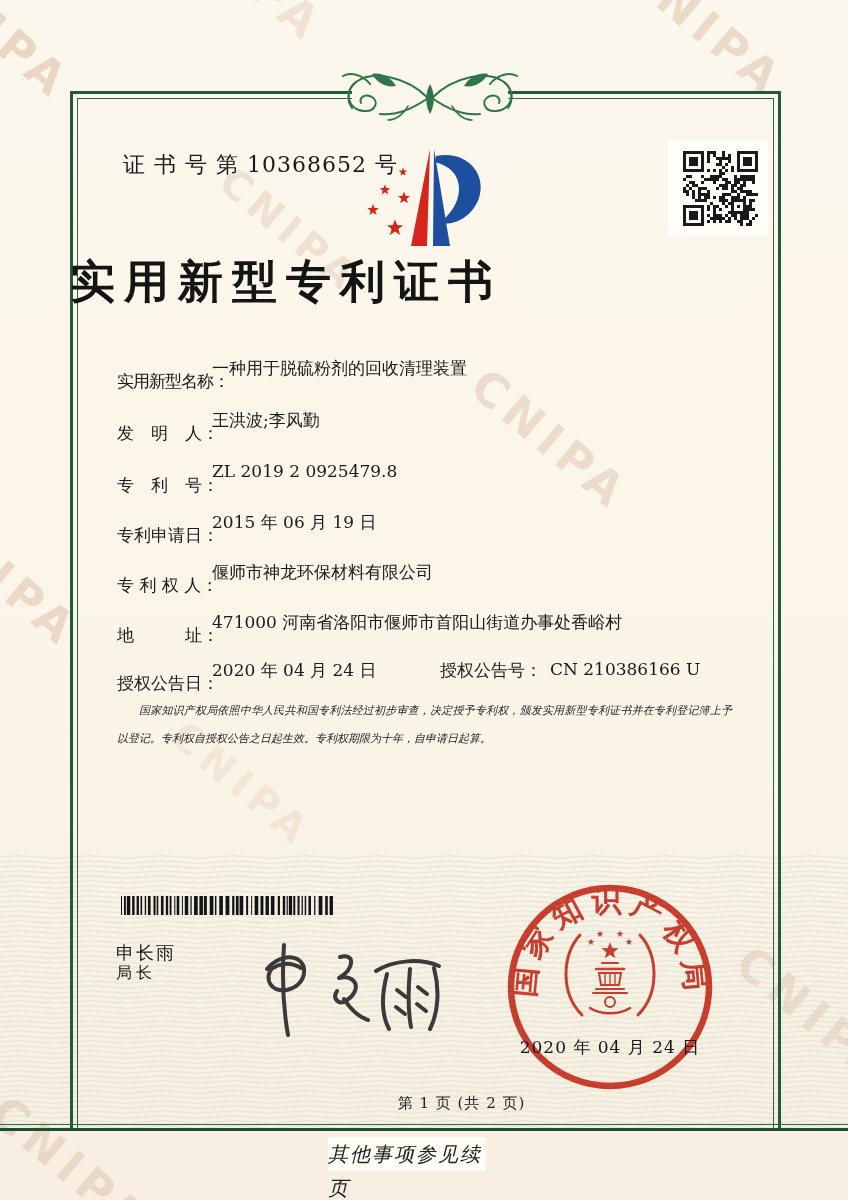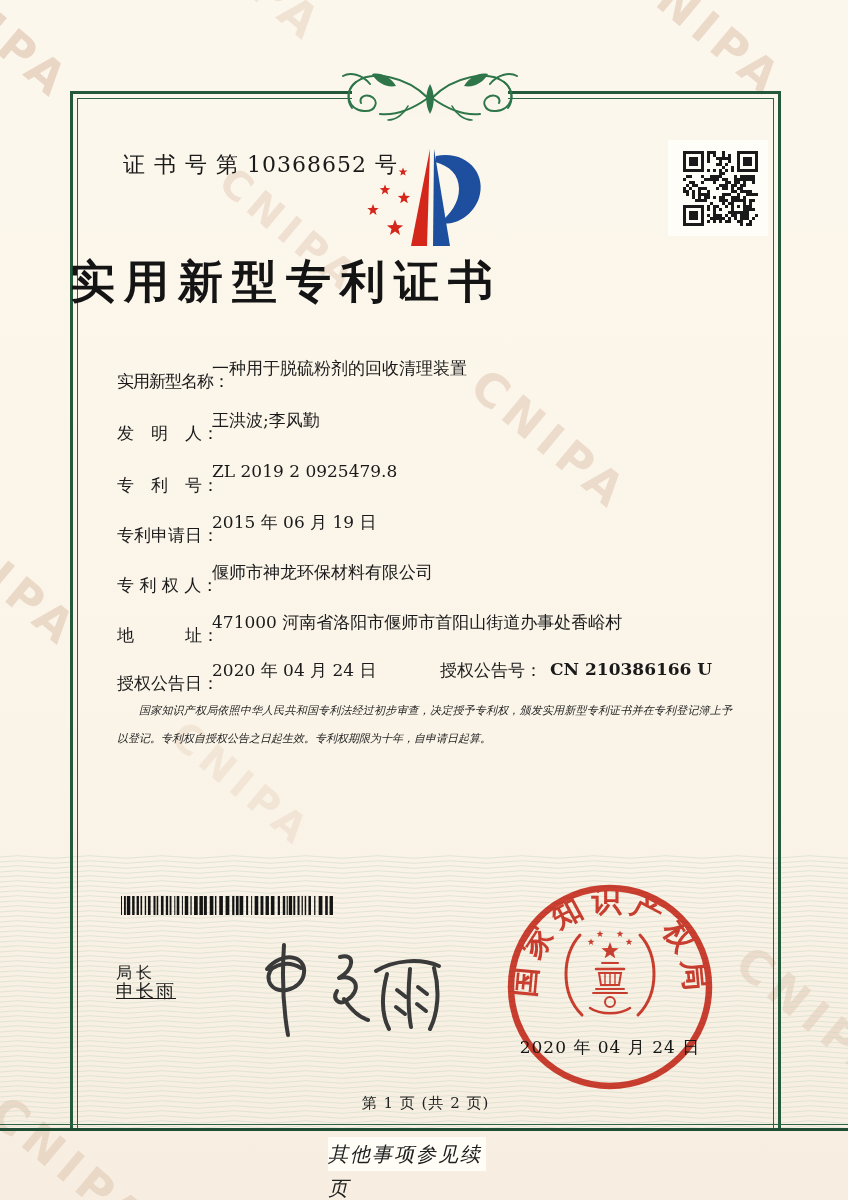--- a/index.html
+++ b/index.html
@@ -35,35 +35,35 @@
   .qr-box{position:absolute;left:668px;top:140px;width:100px;height:96px;background:#fefdf8;}
   #qr{position:absolute;left:683px;top:151px;width:75px;height:75px;shape-rendering:crispEdges;}
   .title{position:absolute;left:70px;top:252px;width:711px;text-align:left;
          font-size:45px;font-weight:700;letter-spacing:9px;color:#141414;}
   
   .field{position:absolute;left:117px;font-size:17px;white-space:nowrap;}
   .flabel{position:absolute;left:0;top:13px;width:115px;}
   .flabel.tight{letter-spacing:-1px;}
   .fvalue{position:absolute;left:95px;top:0;white-space:nowrap;}
   .flabel2{position:absolute;left:323px;top:0;}
-  .fvalue2{position:absolute;left:433px;top:0;white-space:nowrap;font-weight:bold;}
+  .fvalue2{position:absolute;left:433px;top:0;white-space:nowrap;}
   
   .legal{position:absolute;left:117px;top:697px;width:615px;font-size:11px;line-height:28px;
          font-style:italic;text-align:justify;color:#242424;}
   .legal p{margin:0;text-indent:2em;}
   
   #barcode{position:absolute;left:119px;top:895px;}
   .signer-title{position:absolute;left:116px;top:963px;font-size:16px;letter-spacing:4px;}
-  .signer-name{position:absolute;left:116px;top:979px;font-size:18px;letter-spacing:2px;text-decoration:underline;}
+  .signer-name{position:absolute;left:116px;top:941px;font-size:18px;letter-spacing:2px;}
   #signature{position:absolute;left:240px;top:935px;}
   #seal{position:absolute;left:498px;top:875px;mix-blend-mode:multiply;opacity:.95;}
   .seal-date{position:absolute;left:498px;top:1036px;width:224px;text-align:center;
              font-size:17px;letter-spacing:1px;color:#161616;z-index:6;}
   .page-number{position:absolute;left:70px;top:1094px;width:711px;text-align:center;
-               font-size:15px;letter-spacing:1px;color:#222;}
+               font-size:15px;letter-spacing:1px;color:#222;padding-left:36px;}
   .footer-box{position:absolute;left:328px;top:1137px;width:158px;height:34px;background:#fffdf6;}
   .footer-note{position:absolute;left:0;top:0;width:158px;line-height:34px;
                font-size:20px;font-style:italic;letter-spacing:2px;color:#202020;}
   .z1{z-index:1}.z2{z-index:2}.z3{z-index:3}.z4{z-index:4}.z5{z-index:5}
 </style>
 </head>
 <body>
 
 <div class="page">
 

